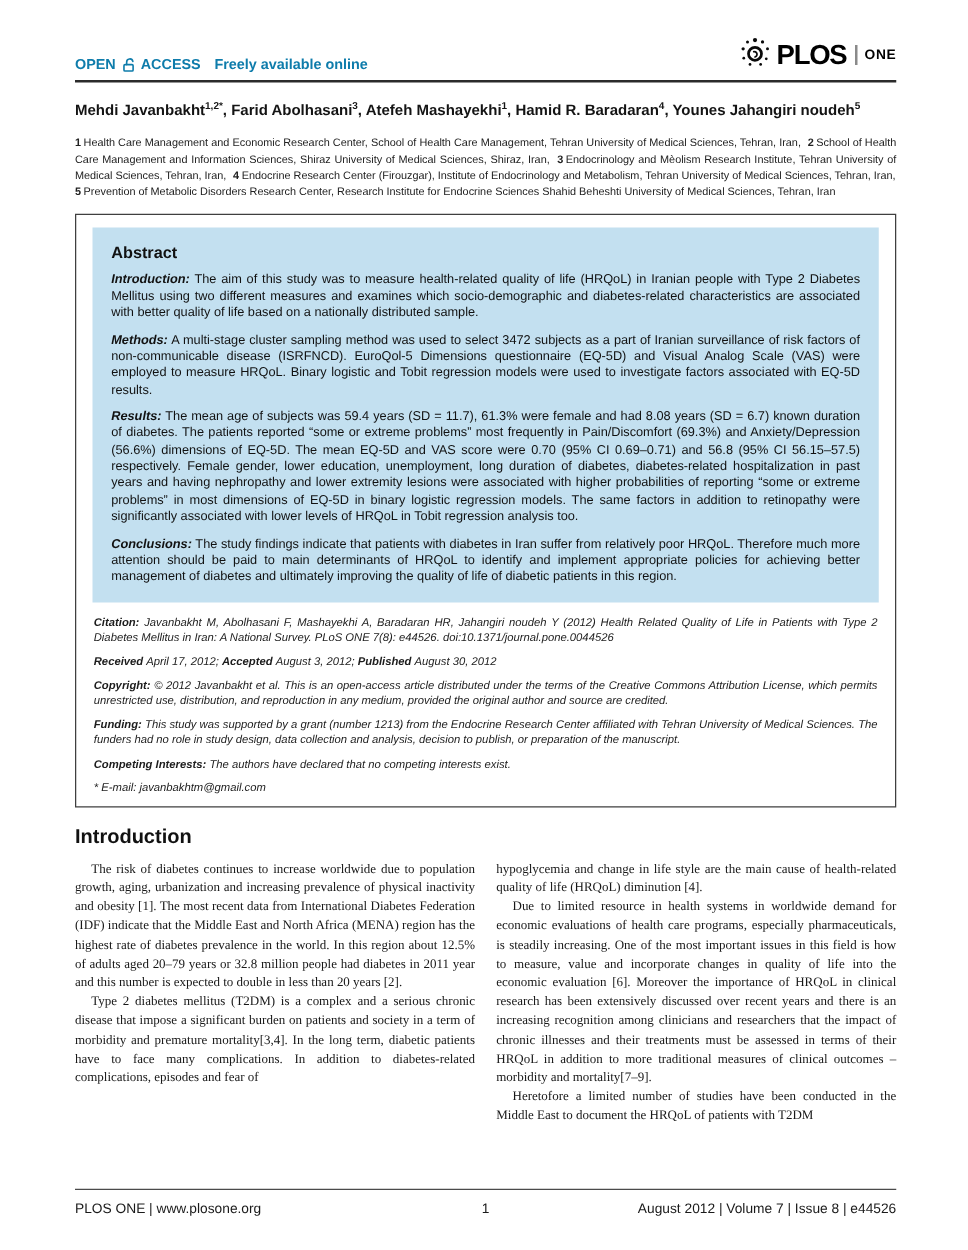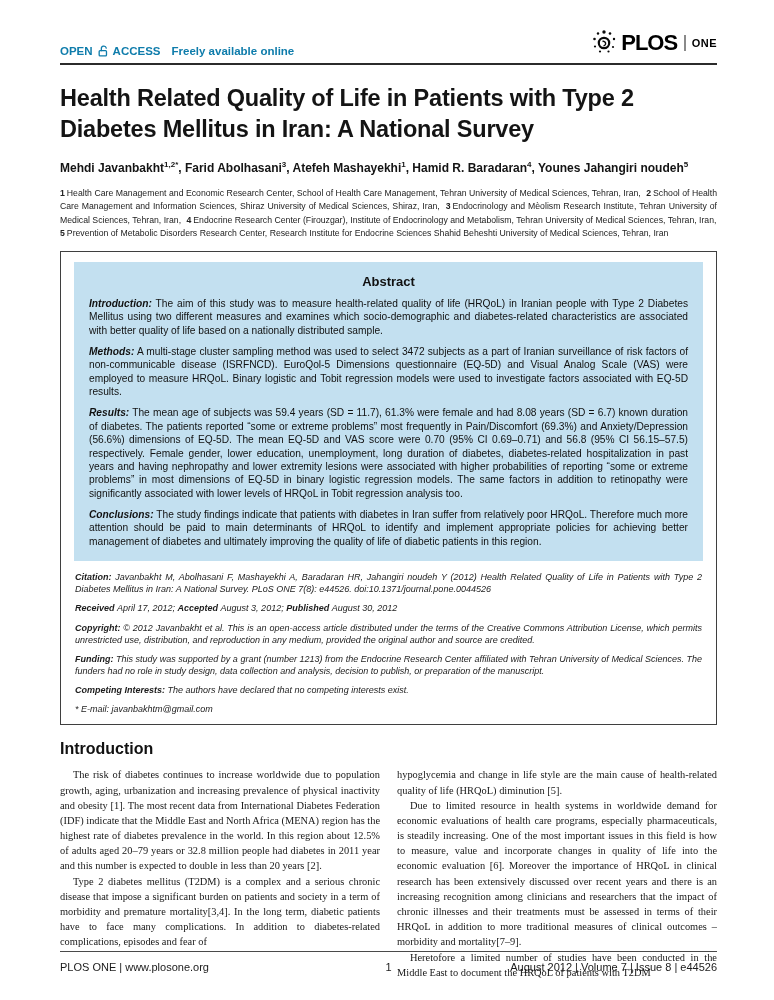--- a/index.html
+++ b/index.html
@@ -33,21 +33,21 @@
   }
   .authors { margin:13px 0 0; font-size:12px; font-weight:bold; line-height:1.55; color:#141414; }
   .authors sup { font-size:8px; }
   .affils { margin:10px 0 0; font-size:8.7px; line-height:1.52; text-align:justify; color:#222; }
   .affils b { margin-right:2px; }
   .affil { margin-right:3px; }
 
   
   .front-box { margin-top:11px; border:1.5px solid #3f3f3f; padding:10px 13px 9px; }
   .abstract { background:#c3e0f0; padding:12px 15px 13px; }
-  .abstract h2 { margin:0 0 3px; font-size:13px; color:#111;text-align:center; }
+  .abstract h2 { margin:0 0 3px; font-size:13px; color:#111; }
   .abs-p { margin:8px 0 0; font-size:10.2px; line-height:1.31; text-align:justify; color:#111; }
   .meta { padding:3px 1px 0; }
   .meta-line { margin:7px 0 0; font-size:9px; line-height:1.35; text-align:justify; color:#1c1c1c;font-style:italic; }
 
   
   h2.sec-heading { margin:15px 0 0; font-size:16px; color:#111; }
   .columns { display:flex; gap:17px; margin-top:9px; }
   .col { flex:1 1 0; font-family:"Liberation Serif", serif; font-size:10.4px;
          line-height:1.46; text-align:justify; color:#171717; }
   .body-p { margin:0; text-indent:13px; }
@@ -94,21 +94,20 @@
           <circle cx="17.5" cy="23.5" r="1.1" fill="#0a0a0a"></circle>
           <path d="M11.5 13.5 a2.2 2.2 0 1 1 1 4.2" fill="none" stroke="#0a0a0a" stroke-width="1.4"></path>
         </svg>
       </span>
       <span class="plos">PLOS</span>
       <span class="logo-divider"></span>
       <span class="one">ONE</span>
     </div>
   </header>
 
-  <h1 class="title">Health Related Quality of Life in Patients with Type 2 Diabetes Mellitus in Iran: A National Survey</h1>
 
   <div class="authors">
     
   
       <span class="author"><span>Mehdi Javanbakht</span><sup>1,2*</sup><span>, </span></span>
     
       <span class="author"><span>Farid Abolhasani</span><sup>3</sup><span>, </span></span>
     
       <span class="author"><span>Atefeh Mashayekhi</span><sup>1</sup><span>, </span></span>
     
@@ -166,21 +165,21 @@
 
   <div class="columns">
     <div class="col">
 
         <p class="body-p">The risk of diabetes continues to increase worldwide due to population growth, aging, urbanization and increasing prevalence of physical inactivity and obesity [1]. The most recent data from International Diabetes Federation (IDF) indicate that the Middle East and North Africa (MENA) region has the highest rate of diabetes prevalence in the world. In this region about 12.5% of adults aged 20–79 years or 32.8 million people had diabetes in 2011 year and this number is expected to double in less than 20 years [2].</p>
 
         <p class="body-p">Type 2 diabetes mellitus (T2DM) is a complex and a serious chronic disease that impose a significant burden on patients and society in a term of morbidity and premature mortality[3,4]. In the long term, diabetic patients have to face many complications. In addition to diabetes-related complications, episodes and fear of</p>
       </div>
     <div class="col">
 
-        <p class="body-p noindent">hypoglycemia and change in life style are the main cause of health-related quality of life (HRQoL) diminution [5].</p>
+        <p class="body-p noindent">hypoglycemia and change in life style are the main cause of health-related quality of life (HRQoL) diminution [4].</p>
 
         <p class="body-p">Due to limited resource in health systems in worldwide demand for economic evaluations of health care programs, especially pharmaceuticals, is steadily increasing. One of the most important issues in this field is how to measure, value and incorporate changes in quality of life into the economic evaluation [6]. Moreover the importance of HRQoL in clinical research has been extensively discussed over recent years and there is an increasing recognition among clinicians and researchers that the impact of chronic illnesses and their treatments must be assessed in terms of their HRQoL in addition to more traditional measures of clinical outcomes – morbidity and mortality[7–9].</p>
 
         <p class="body-p">Heretofore a limited number of studies have been conducted in the Middle East to document the HRQoL of patients with T2DM</p>
       </div>
   </div>
 
 </div>
 
 <footer class="pfoot">

